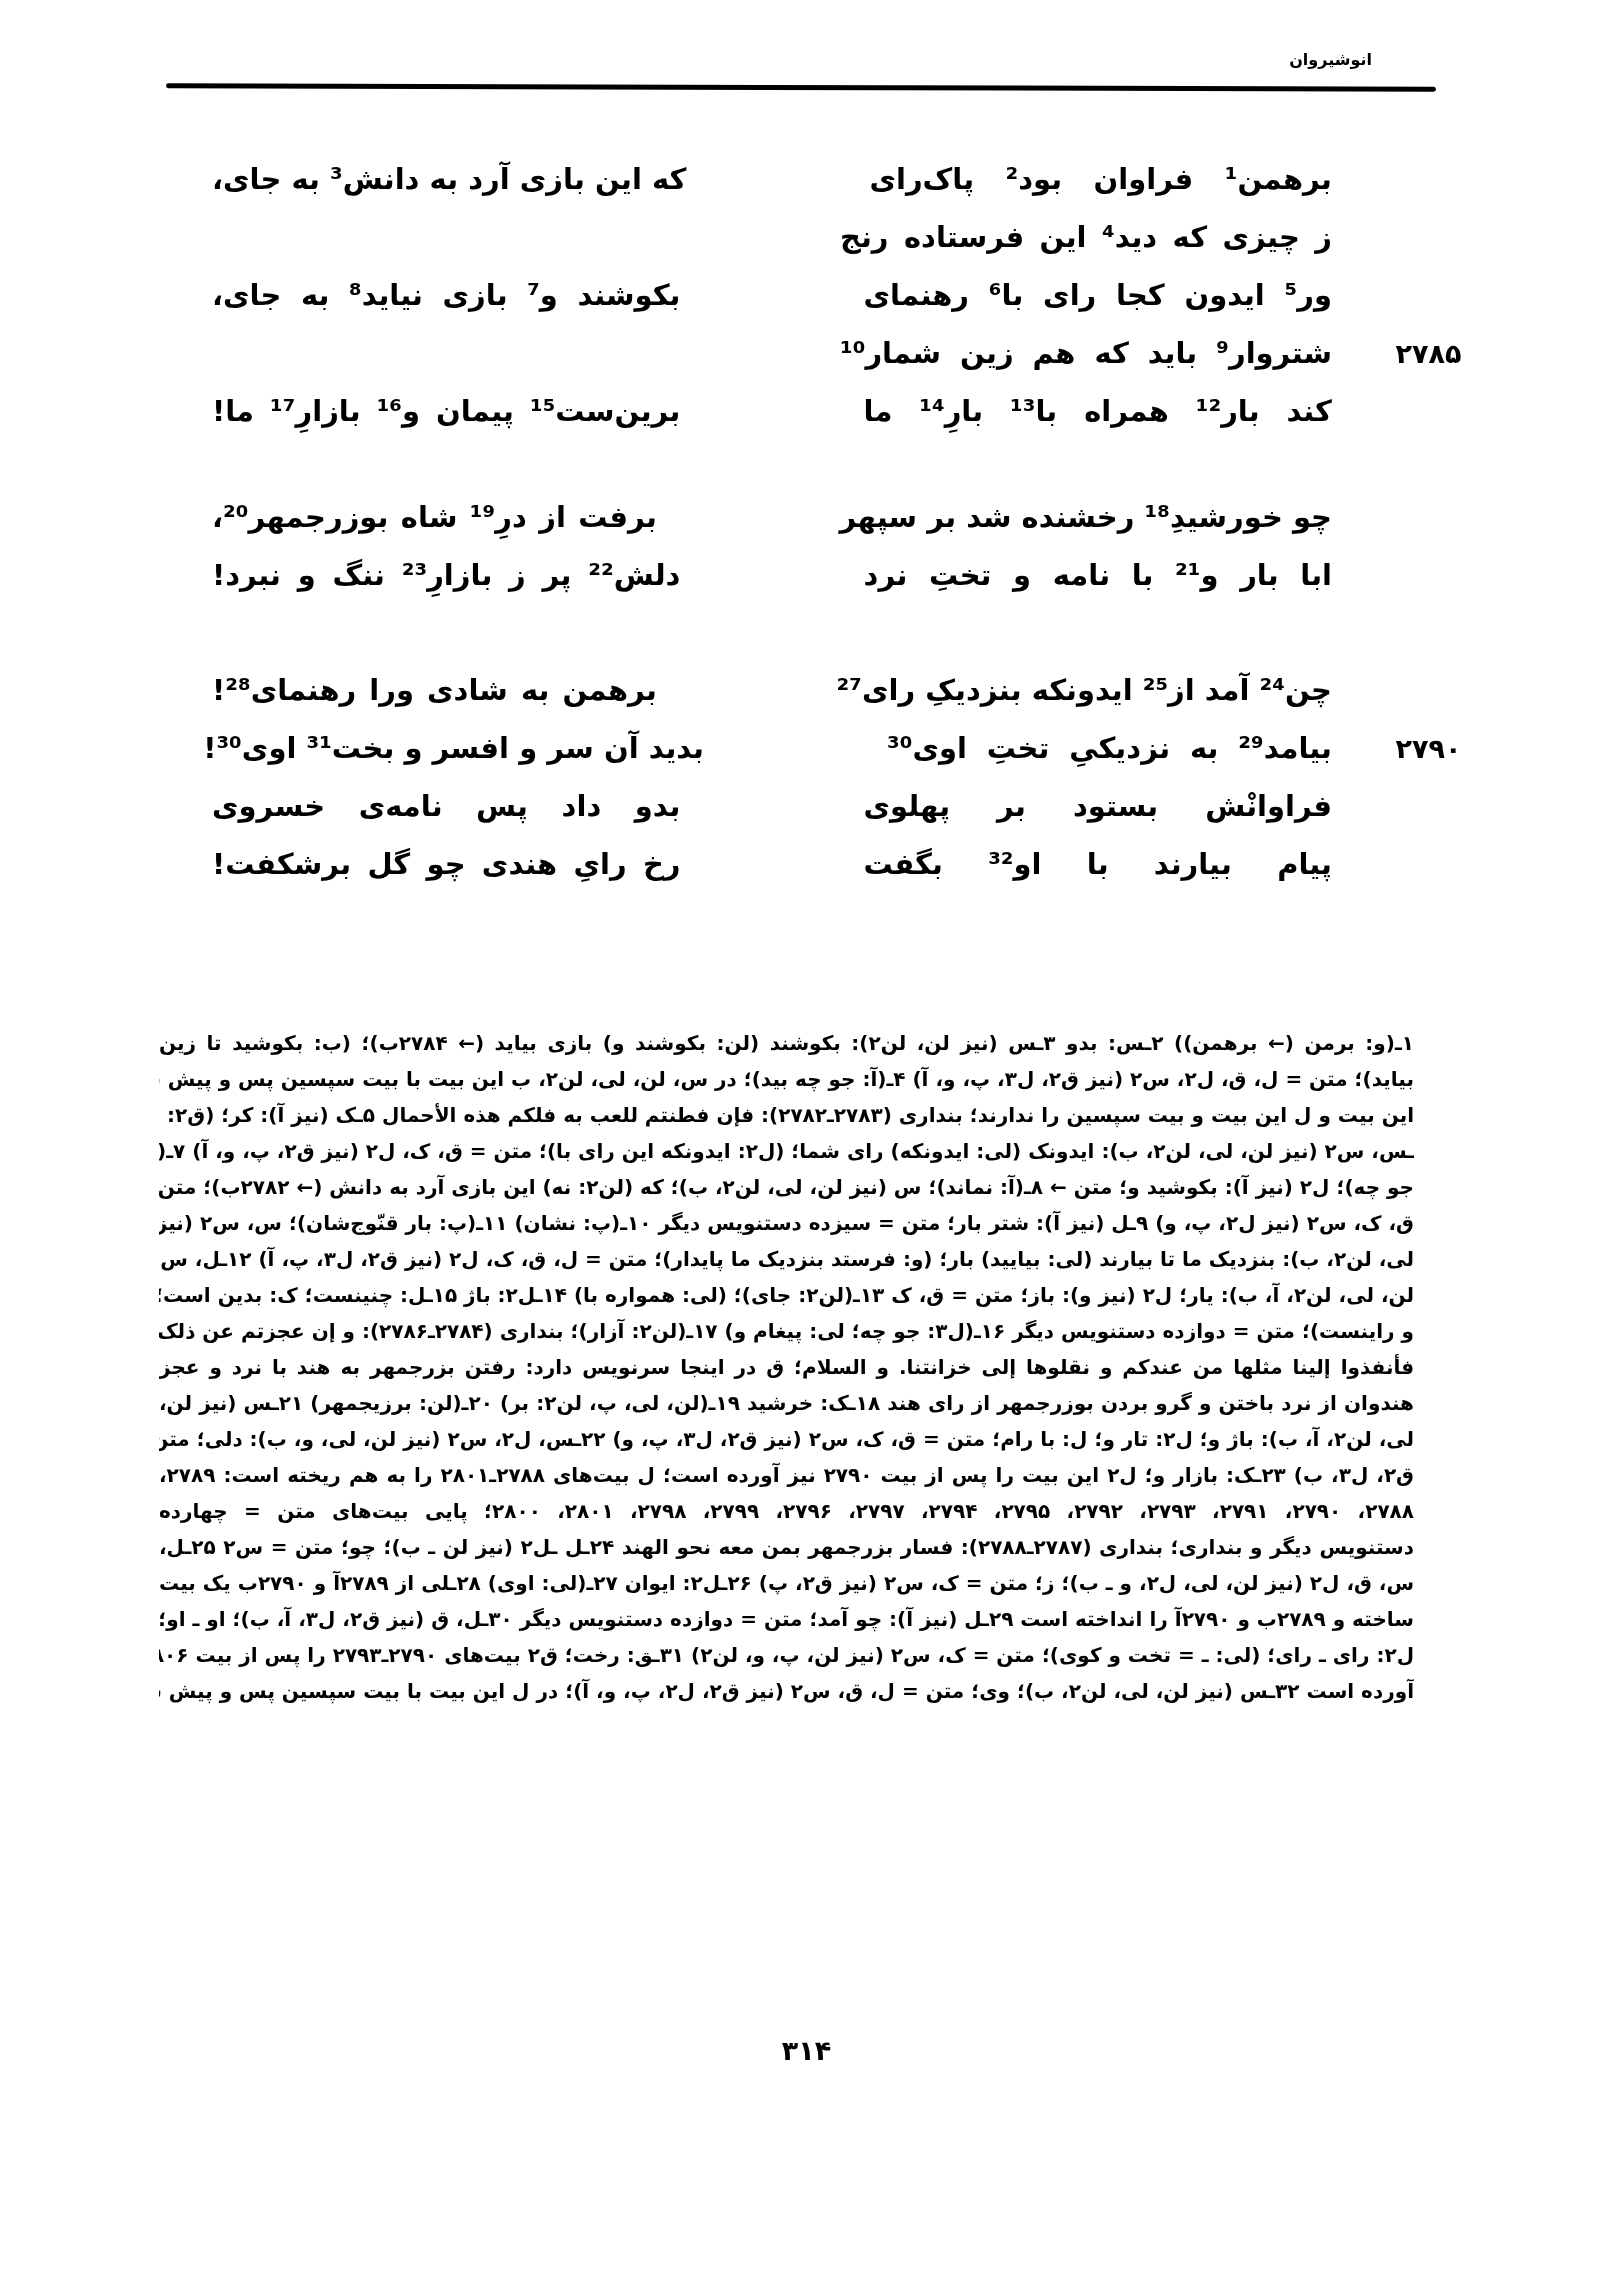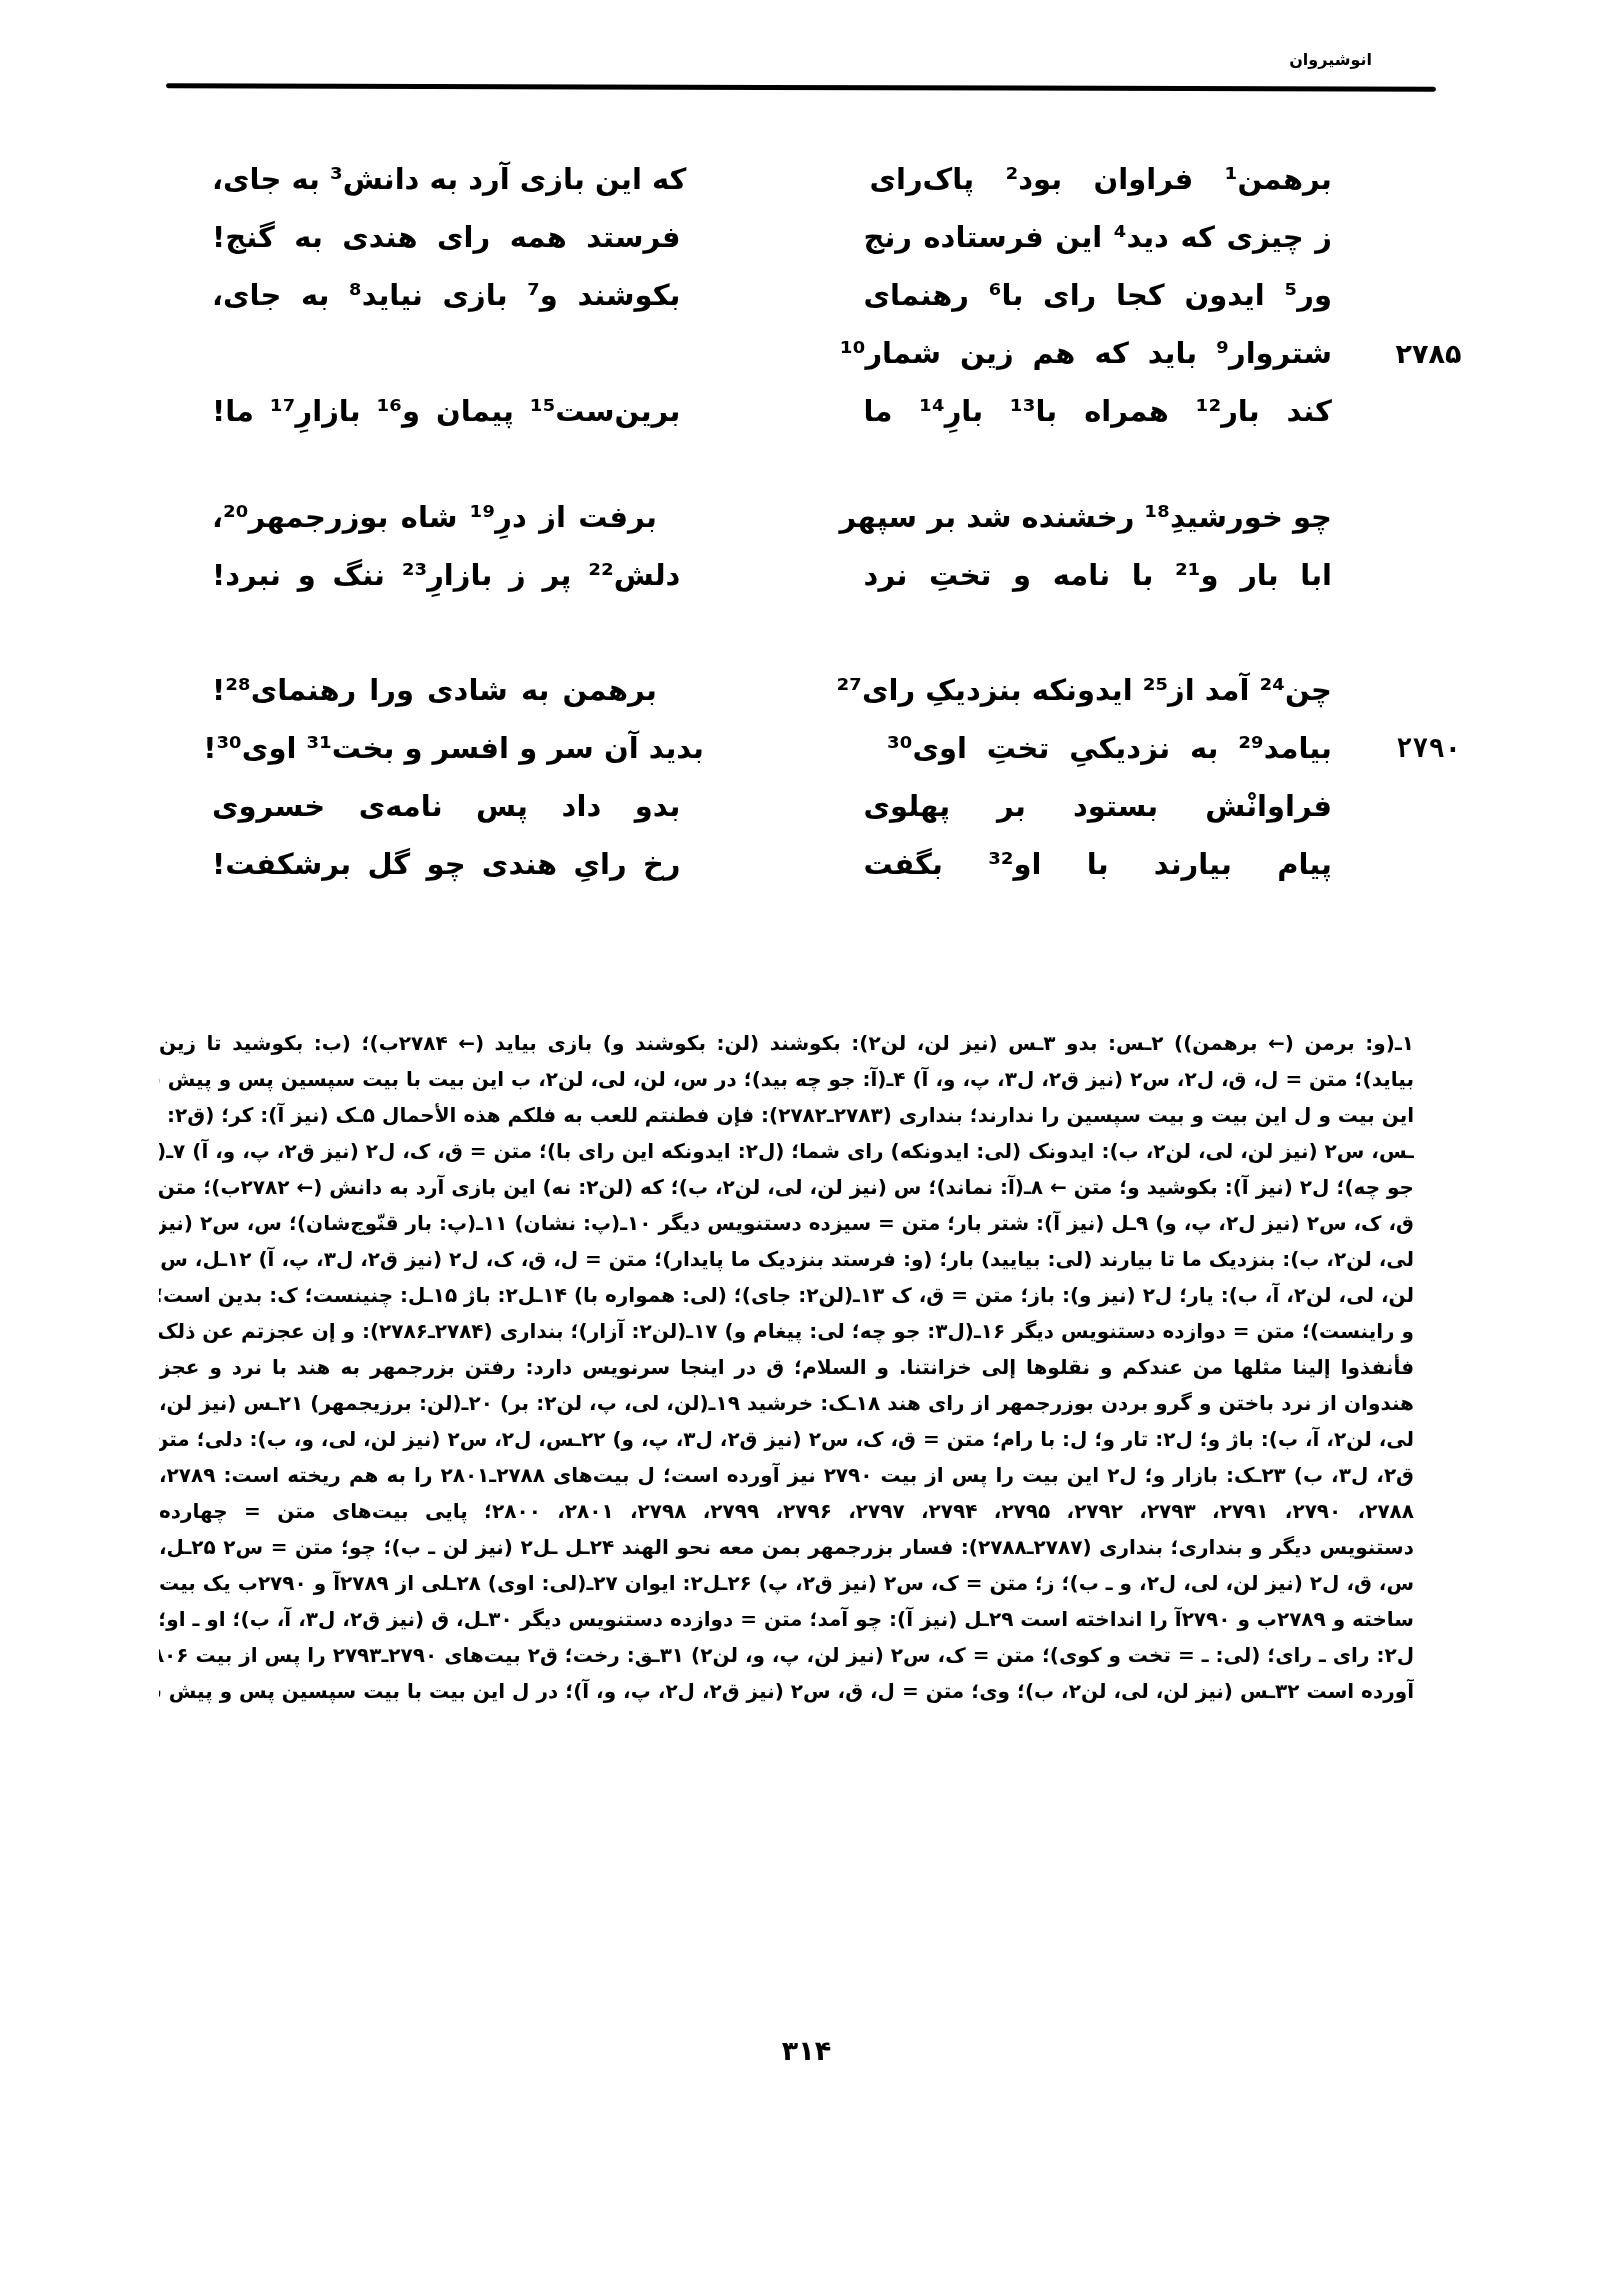--- a/index.html
+++ b/index.html
@@ -48,21 +48,20 @@
   <div class="header-title">انوشیروان</div>
   <div class="header-rule"></div>
 
   <div class="verse-block" style="top:150px;">
     <div class="verse-row" style="position:relative;">
       <span class="hemi right">برهمن¹ فراوان بود² پاک‌رای</span>
       <span class="hemi left">که این بازی آرد به دانش³ به جای،</span>
     </div>
     <div class="verse-row" style="position:relative;">
       <span class="hemi right">ز چیزی که دید⁴ این فرستاده رنج</span>
-      <span class="hemi left">فرستد همه رای هندی به گنج!</span>
     </div>
     <div class="verse-row" style="position:relative;">
       <span class="hemi right">ور⁵ ایدون کجا رای با⁶ رهنمای</span>
       <span class="hemi left">بکوشند و⁷ بازی نیاید⁸ به جای،</span>
     </div>
     <div class="verse-row" style="position:relative;">
       <span class="lineno" style="right:-77px;">۲۷۸۵</span>
       <span class="hemi right">شتروار⁹ باید که هم زین شمار¹⁰</span>
     </div>
     <div class="verse-row" style="position:relative;">
@@ -81,21 +80,21 @@
       <span class="hemi left">دلش²² پر ز بازارِ²³ ننگ و نبرد!</span>
     </div>
   </div>
 
   <div class="verse-block" style="top:661px;">
     <div class="verse-row" style="position:relative;">
       <span class="hemi right">چن²⁴ آمد از²⁵ ایدونکه بنزدیکِ رای²⁷</span>
       <span class="hemi left">برهمن به شادی ورا رهنمای²⁸!</span>
     </div>
     <div class="verse-row" style="position:relative;">
-      <span class="lineno" style="right:-77px;font-family:Liberation Mono, monospace;">۲۷۹۰</span>
+      <span class="lineno" style="right:-77px;">۲۷۹۰</span>
       <span class="hemi right">بیامد²⁹ به نزدیکیِ تختِ اوی³⁰</span>
       <span class="hemi left">بدید آن سر و افسر و بخت³¹ اوی³⁰!</span>
     </div>
     <div class="verse-row" style="position:relative;">
       <span class="hemi right">فراوانْش بستود بر پهلوی</span>
       <span class="hemi left">بدو داد پس نامه‌ی خسروی</span>
     </div>
     <div class="verse-row" style="position:relative;">
       <span class="hemi right">پیام بیارند با او³² بگفت</span>
       <span class="hemi left">رخ رایِ هندی چو گل برشکفت!</span>

